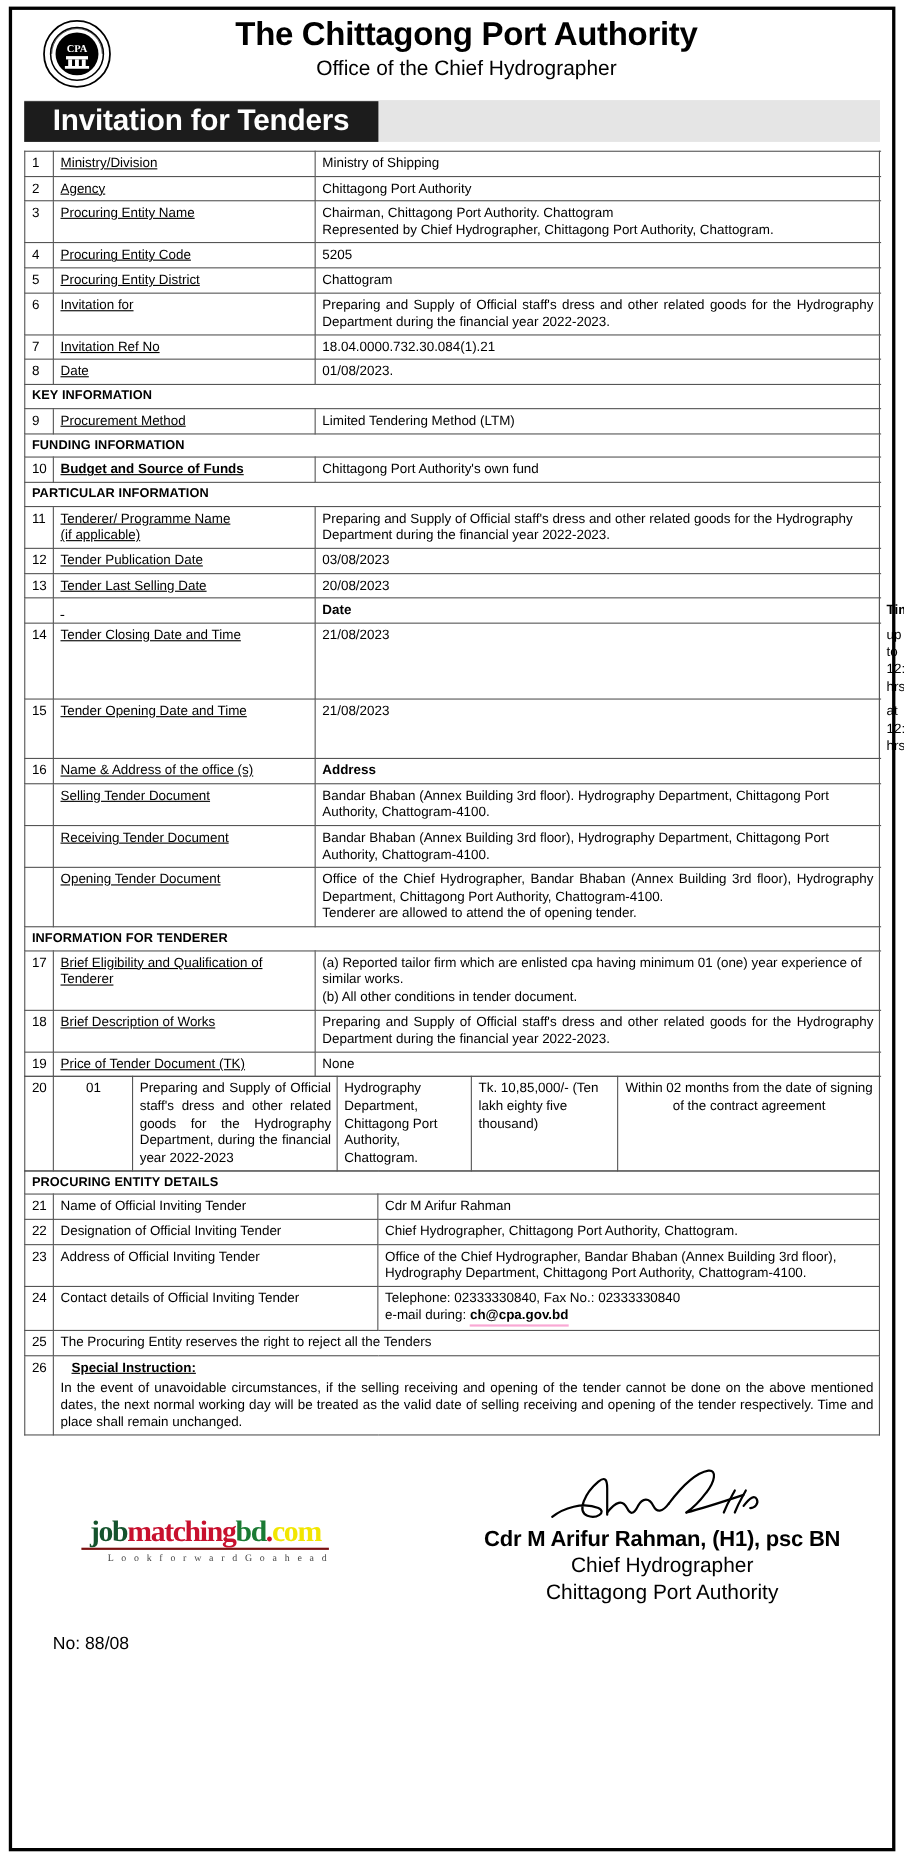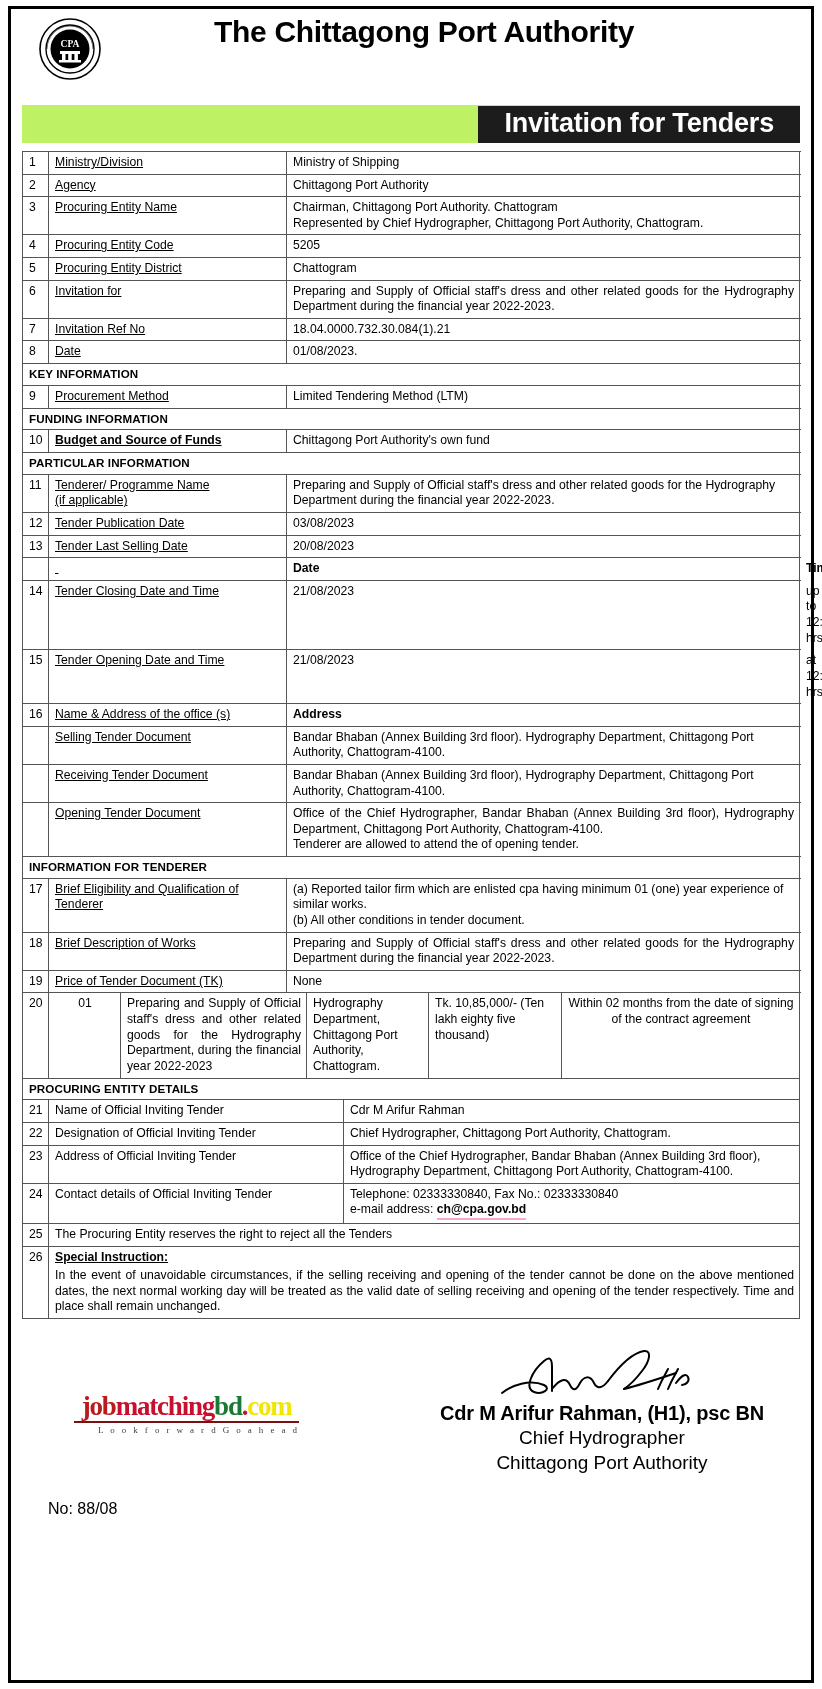--- a/index.html
+++ b/index.html
@@ -57,26 +57,26 @@
     margin:0;
   }
   .org-sub{
     font-size:19px;
     font-weight:normal;
     line-height:1.25;
     margin:3px 0 0 0;
   }
 
   .banner{
-    margin:23px 0 8px 0;
-    background:#bef264;
+    margin:9px 0 8px 0;
+    background:#e5e5e5;
     height:38px;
     display:flex;
     align-items:center;
-    justify-content:flex-end;
+    justify-content:flex-start;
   }
   .banner-inner{
     background:#1c1c1c;
     color:#fff;
     font-size:27px;
     font-weight:bold;
     line-height:1;
     padding:4px 26px 6px 26px;
     letter-spacing:-0.2px;
   }
@@ -89,21 +89,21 @@
     font-size:12.2px;
     line-height:1.28;
   }
   table.main td{
     border:1px solid #555;
     padding:3px 5px 3px 6px;
     vertical-align:top;
   }
   .c-no{width:26px;text-align:left;}
   .c-label{width:240px;text-decoration:underline;}
-  .bold{font-weight:bold;}
+  .bold{font-weight:bold;margin-left:10px;}
   .just{text-align:justify;text-align-last:left;}
   .center{text-align:center;}
   .sect td{
     font-weight:bold;
     font-size:11.6px;
     padding:2px 6px 2px 6px;
     letter-spacing:0.1px;
   }
   .ul{text-decoration:underline;}
   .u-email{border-bottom:2px solid #f9a8d4;display:inline-block;font-weight:bold;}
@@ -125,21 +125,21 @@
     text-align:center;
   }
   .jm-word{
     font-size:27px;
     font-weight:bold;
     letter-spacing:-1.2px;
     font-family:"Liberation Serif","DejaVu Serif",serif;
     line-height:1;
     white-space:nowrap;
   }
-  .jm-job{color:#b91c1c;font-family:Liberation Serif, serif;}
+  .jm-job{color:#14532d;font-family:Liberation Serif, serif;}
   .jm-matching{color:#c8102e;margin-top:44px;}
   .jm-bd{color:#1a7a33;}
   .jm-dot{color:#c8102e;}
   .jm-com{color:#f2e600;}
   .jm-rule{
     height:2px;background:#7a1010;margin:1px 0 2px 0;
   }
   .jm-tag{
     font-size:9px;
     letter-spacing:2.4px;
@@ -200,20 +200,21 @@
             <rect x="23" y="36" width="3.5" height="6" fill="#fff"></rect>
             <rect x="29.2" y="36" width="3.5" height="6" fill="#fff"></rect>
             <rect x="35.4" y="36" width="3.5" height="6" fill="#fff"></rect>
             <rect x="20" y="42" width="22" height="2.5" fill="#fff"></rect>
             <path d="M8 31 a23 23 0 0 1 46 0" fill="none" stroke="#000" stroke-width="0.6"></path>
           </svg>
         </span>
       </div>
       <div class="header-titles">
         <div class="org-title">The Chittagong Port Authority</div>
+        <div class="org-sub">Office of the Chief Hydrographer</div>
       </div>
     </div>
 
     <div class="banner">
       <span class="banner-inner">Invitation for Tenders</span>
     </div>
 
     <table class="main">
       <colgroup>
         <col style="width:26px">
@@ -447,21 +448,21 @@
         <td class="c-no">23</td>
         <td>Address of Official Inviting Tender</td>
         <td>Office of the Chief Hydrographer, Bandar Bhaban (Annex Building 3rd floor), Hydrography Department, Chittagong Port Authority, Chattogram-4100.</td>
       </tr>
 
       <tr>
         <td class="c-no">24</td>
         <td>Contact details of Official Inviting Tender</td>
         <td>
           <div>Telephone: 02333330840, Fax No.: 02333330840</div>
-          <div><span>e-mail address: </span><span class="u-email">ch@cpa.gov.bd</span></div>
+          <div><span>e-mail during: </span><span class="u-email">ch@cpa.gov.bd</span></div>
         </td>
       </tr>
 
       <tr>
         <td class="c-no">25</td>
         <td colspan="2">The Procuring Entity reserves the right to reject all the Tenders</td>
       </tr>
 
       <tr>
         <td class="c-no">26</td>

